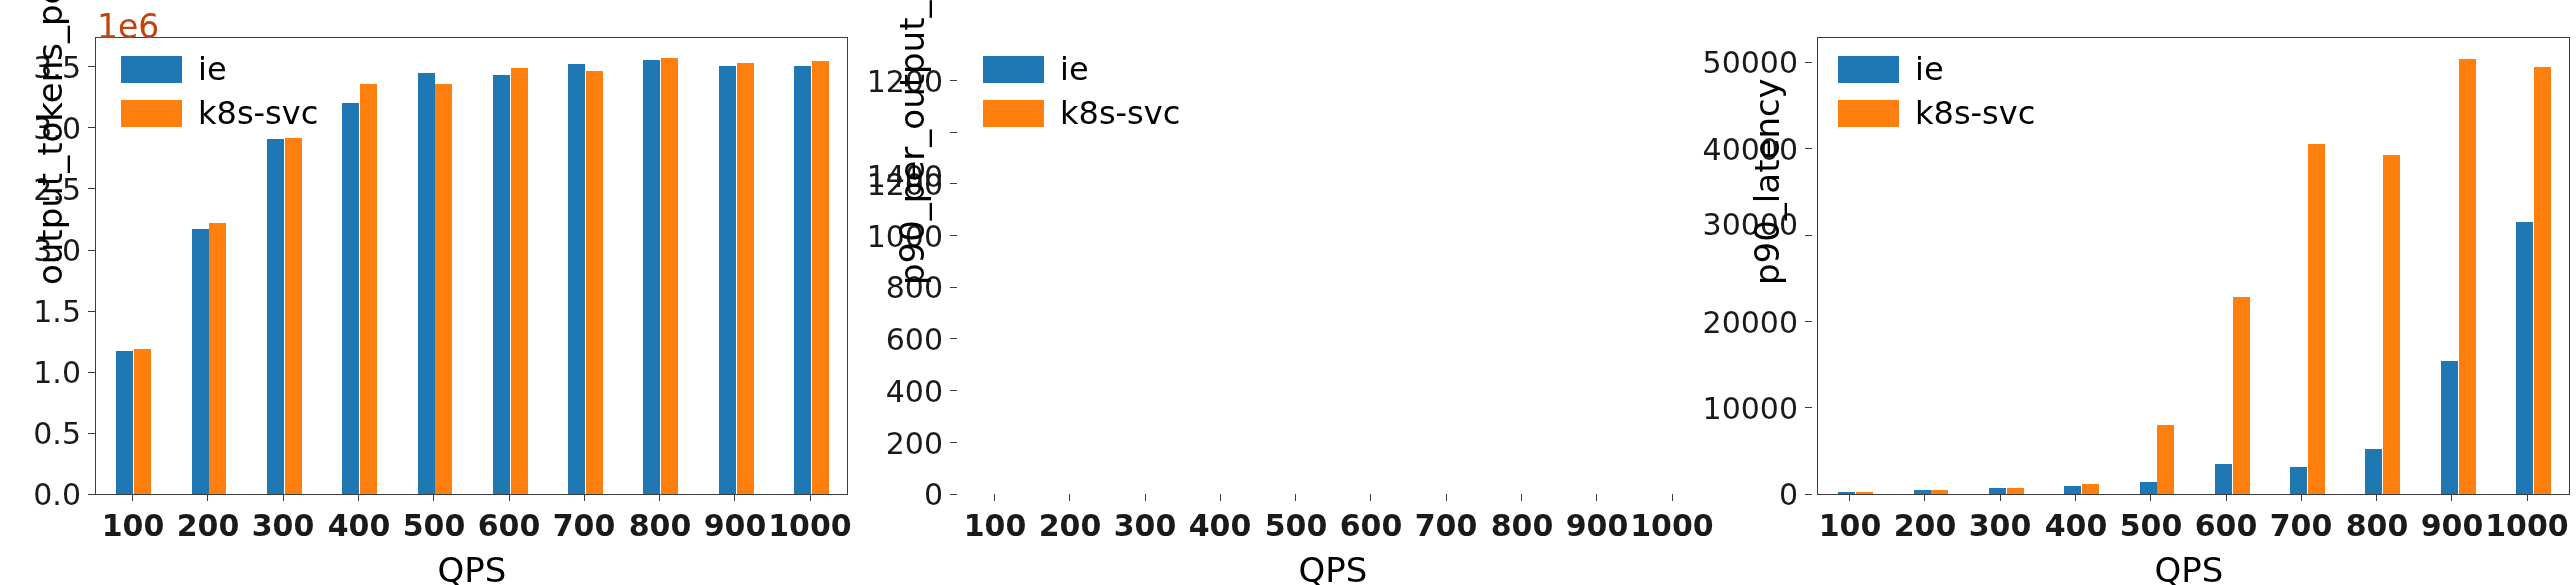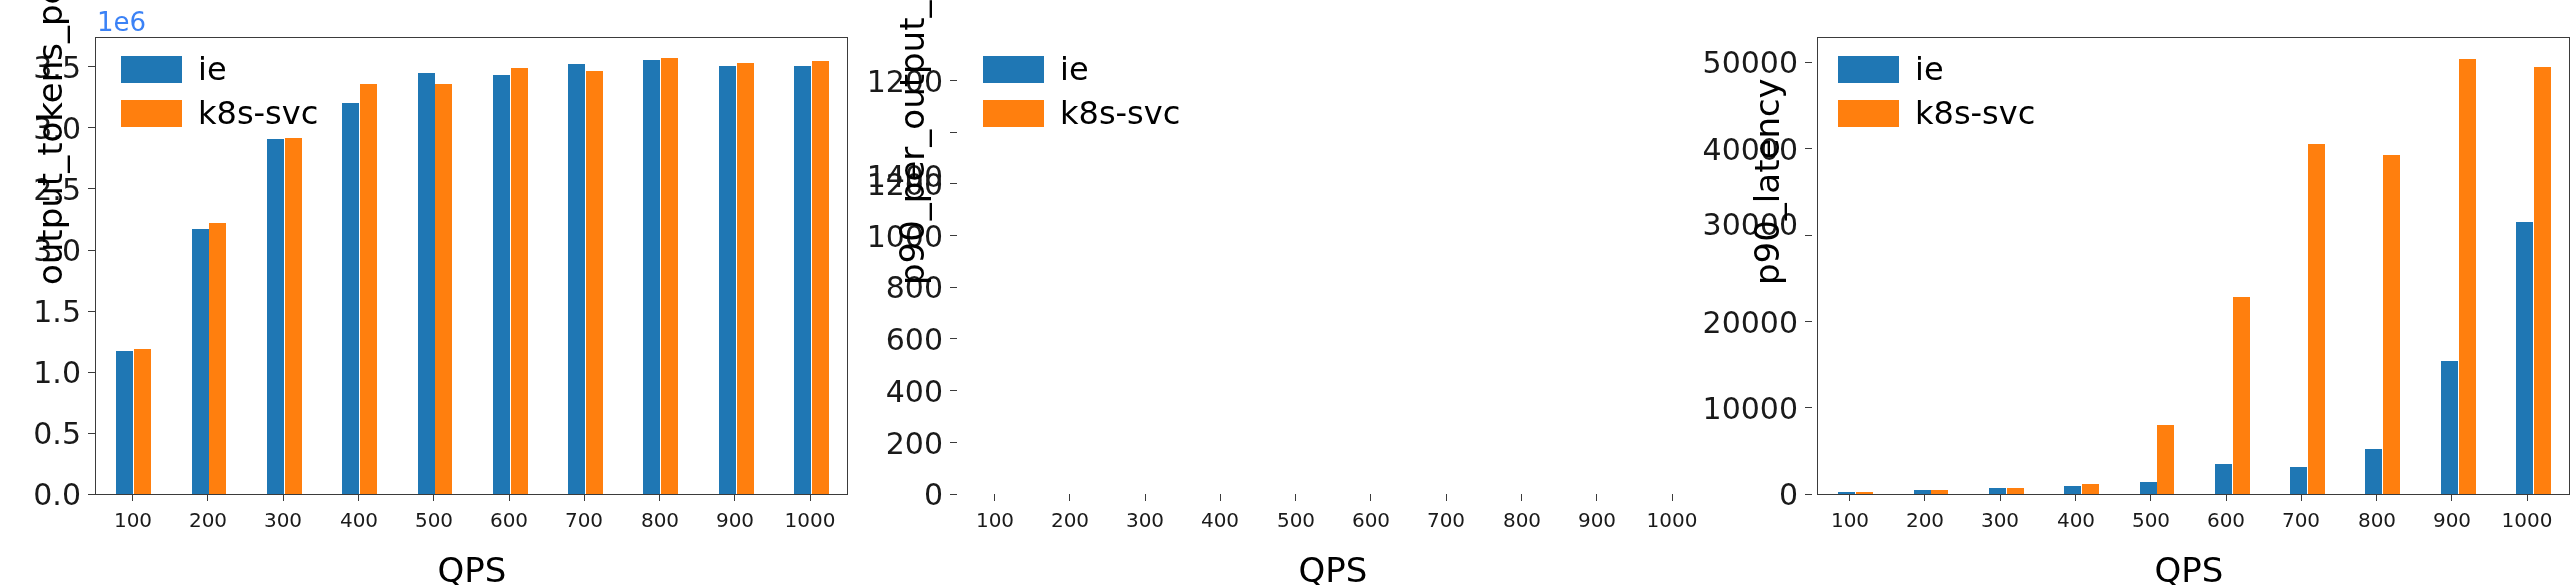--- a/index.html
+++ b/index.html
@@ -60,30 +60,31 @@
   .ytick-label {
     position: absolute;
     font-size: 30px;
     color: #1a1a1a;
     text-align: center;
     white-space: nowrap;
     transform: translateY(-50%);
   }
   .xtick-label {
     position: absolute;
-    font-size: 20px;
+    font-size: 30px;
     color: #1a1a1a;
     text-align: center;
     white-space: nowrap;
     transform: translateX(-50%);
+    font-weight: bold;
   }
   .offset-text {
     position: absolute;
-    font-size: 26px;
-    color: #3b82f6;
+    font-size: 33px;
+    color: #c2410c;
     white-space: nowrap;
   }
   .xlabel {
     position: absolute;
     font-size: 34px;
     color: #000;
     text-align: center;
     white-space: nowrap;
     transform: translateX(-50%);
   }

